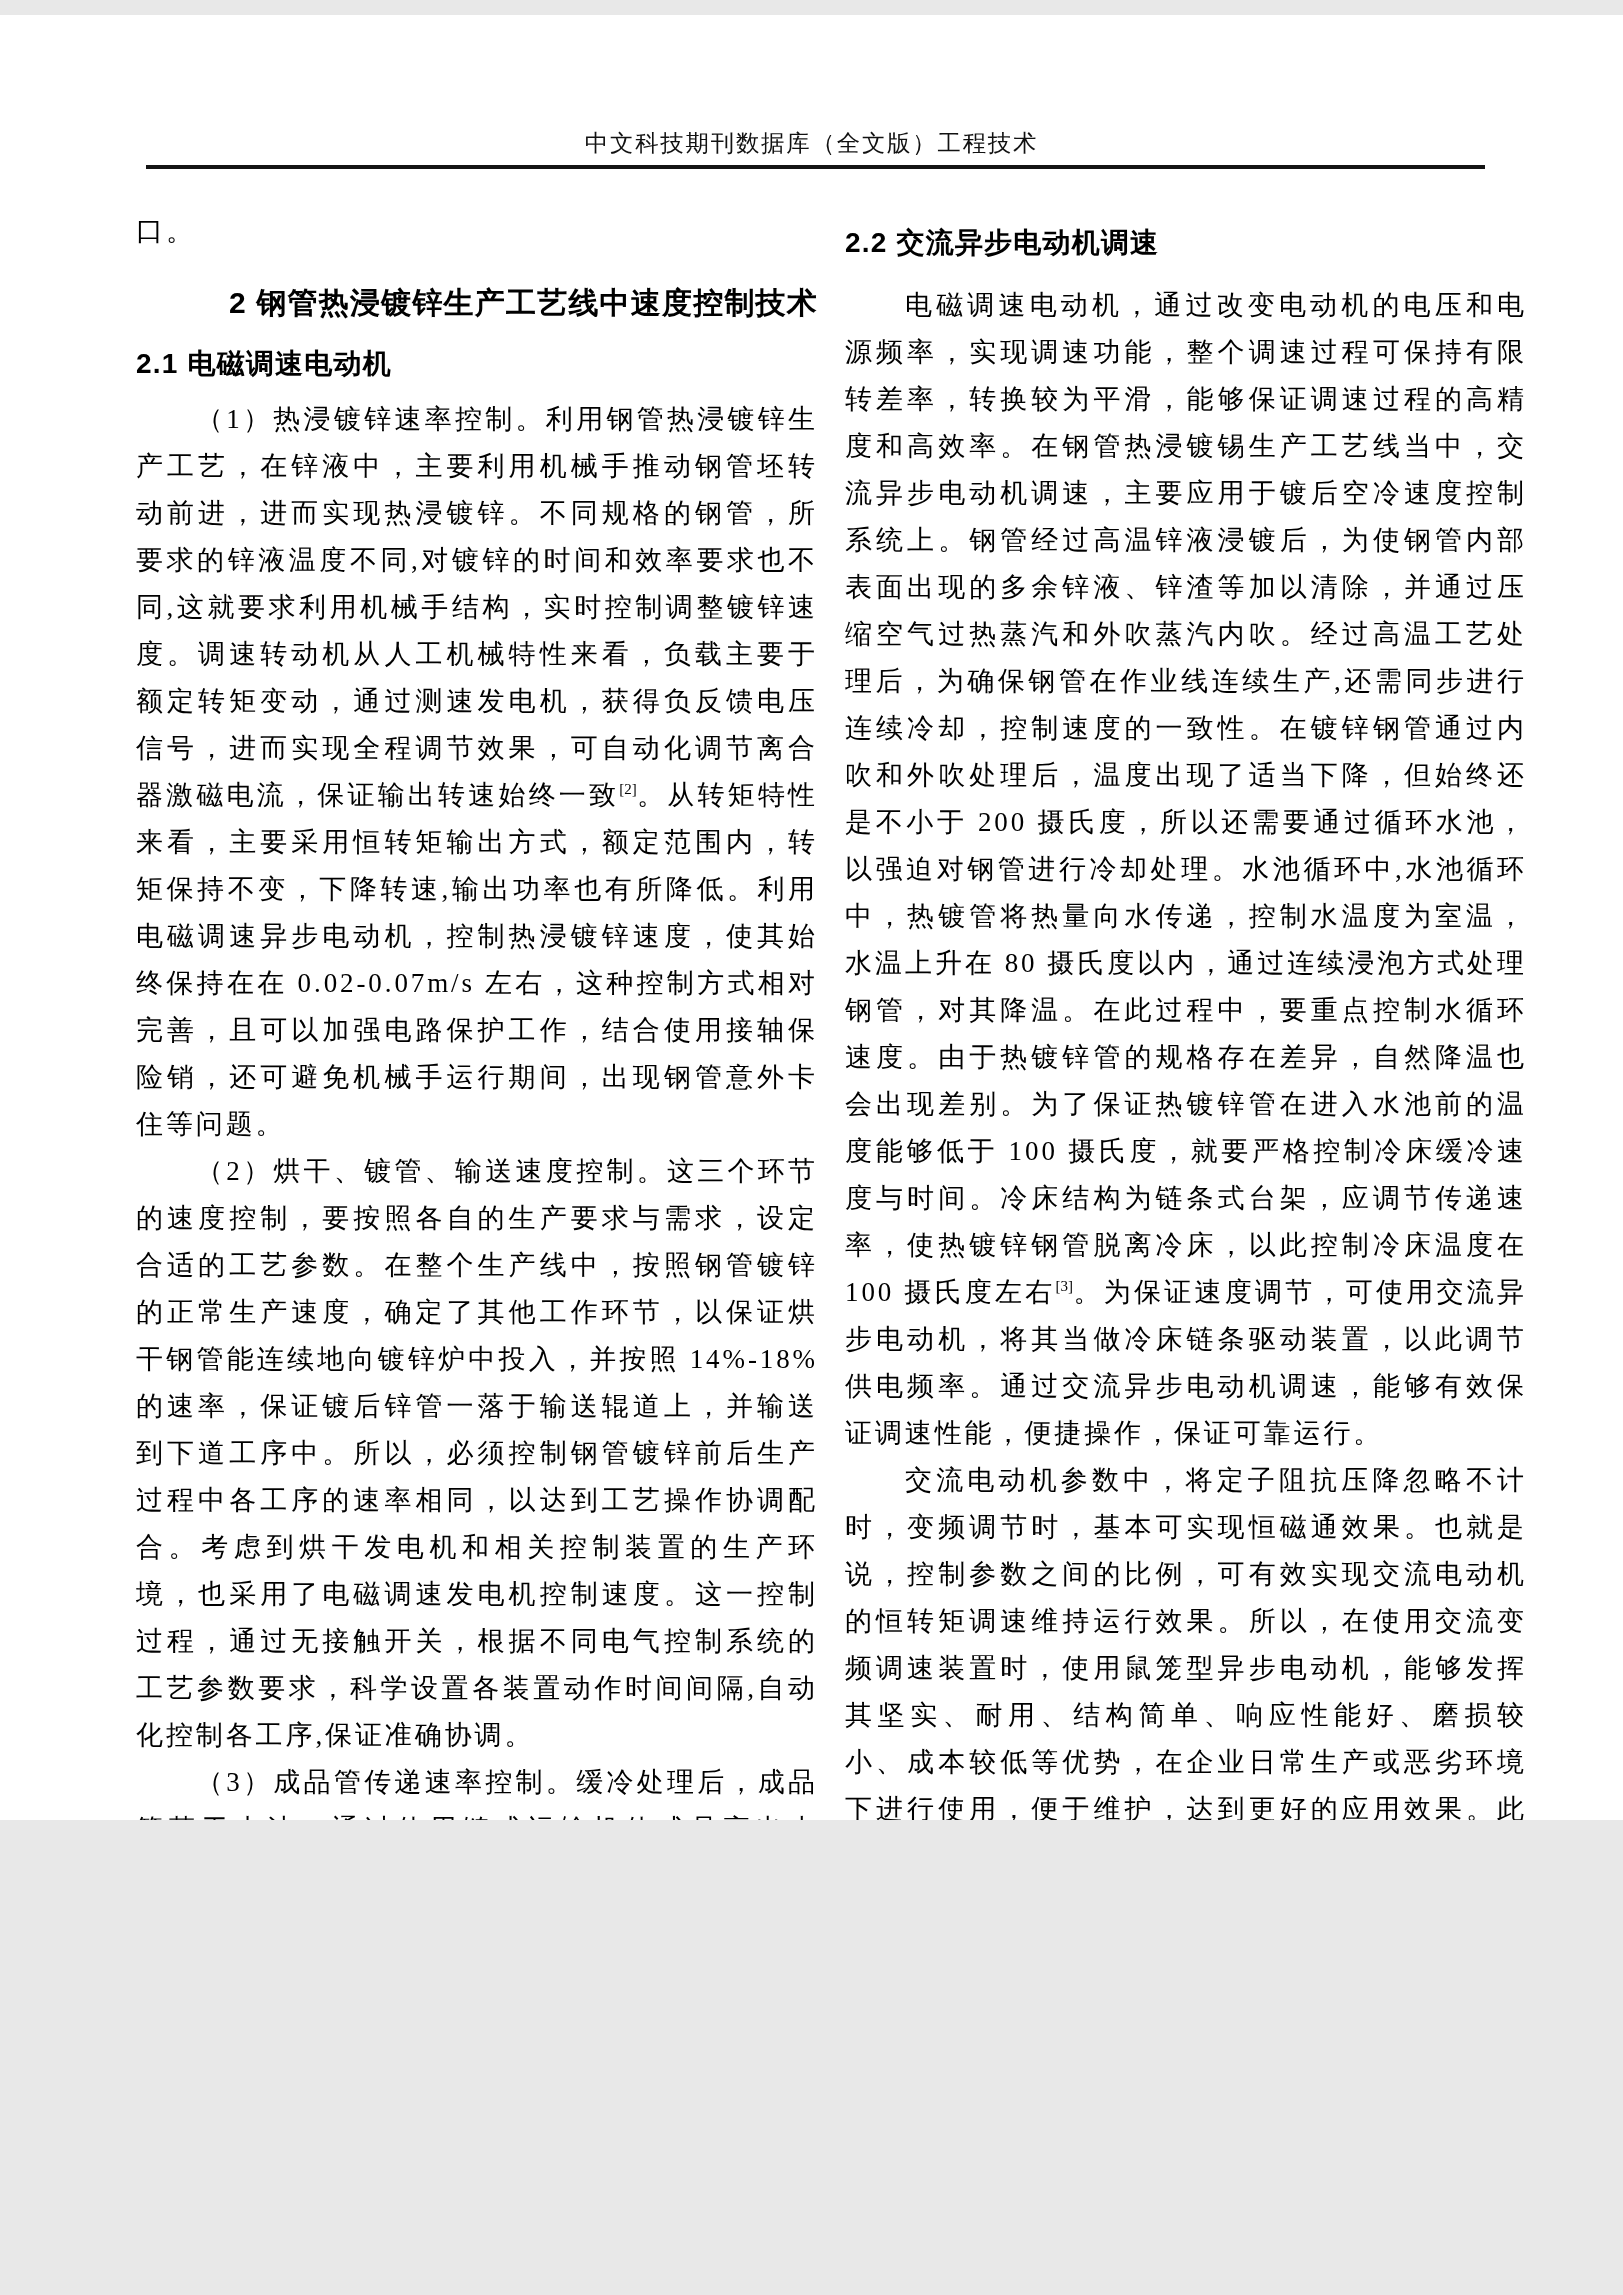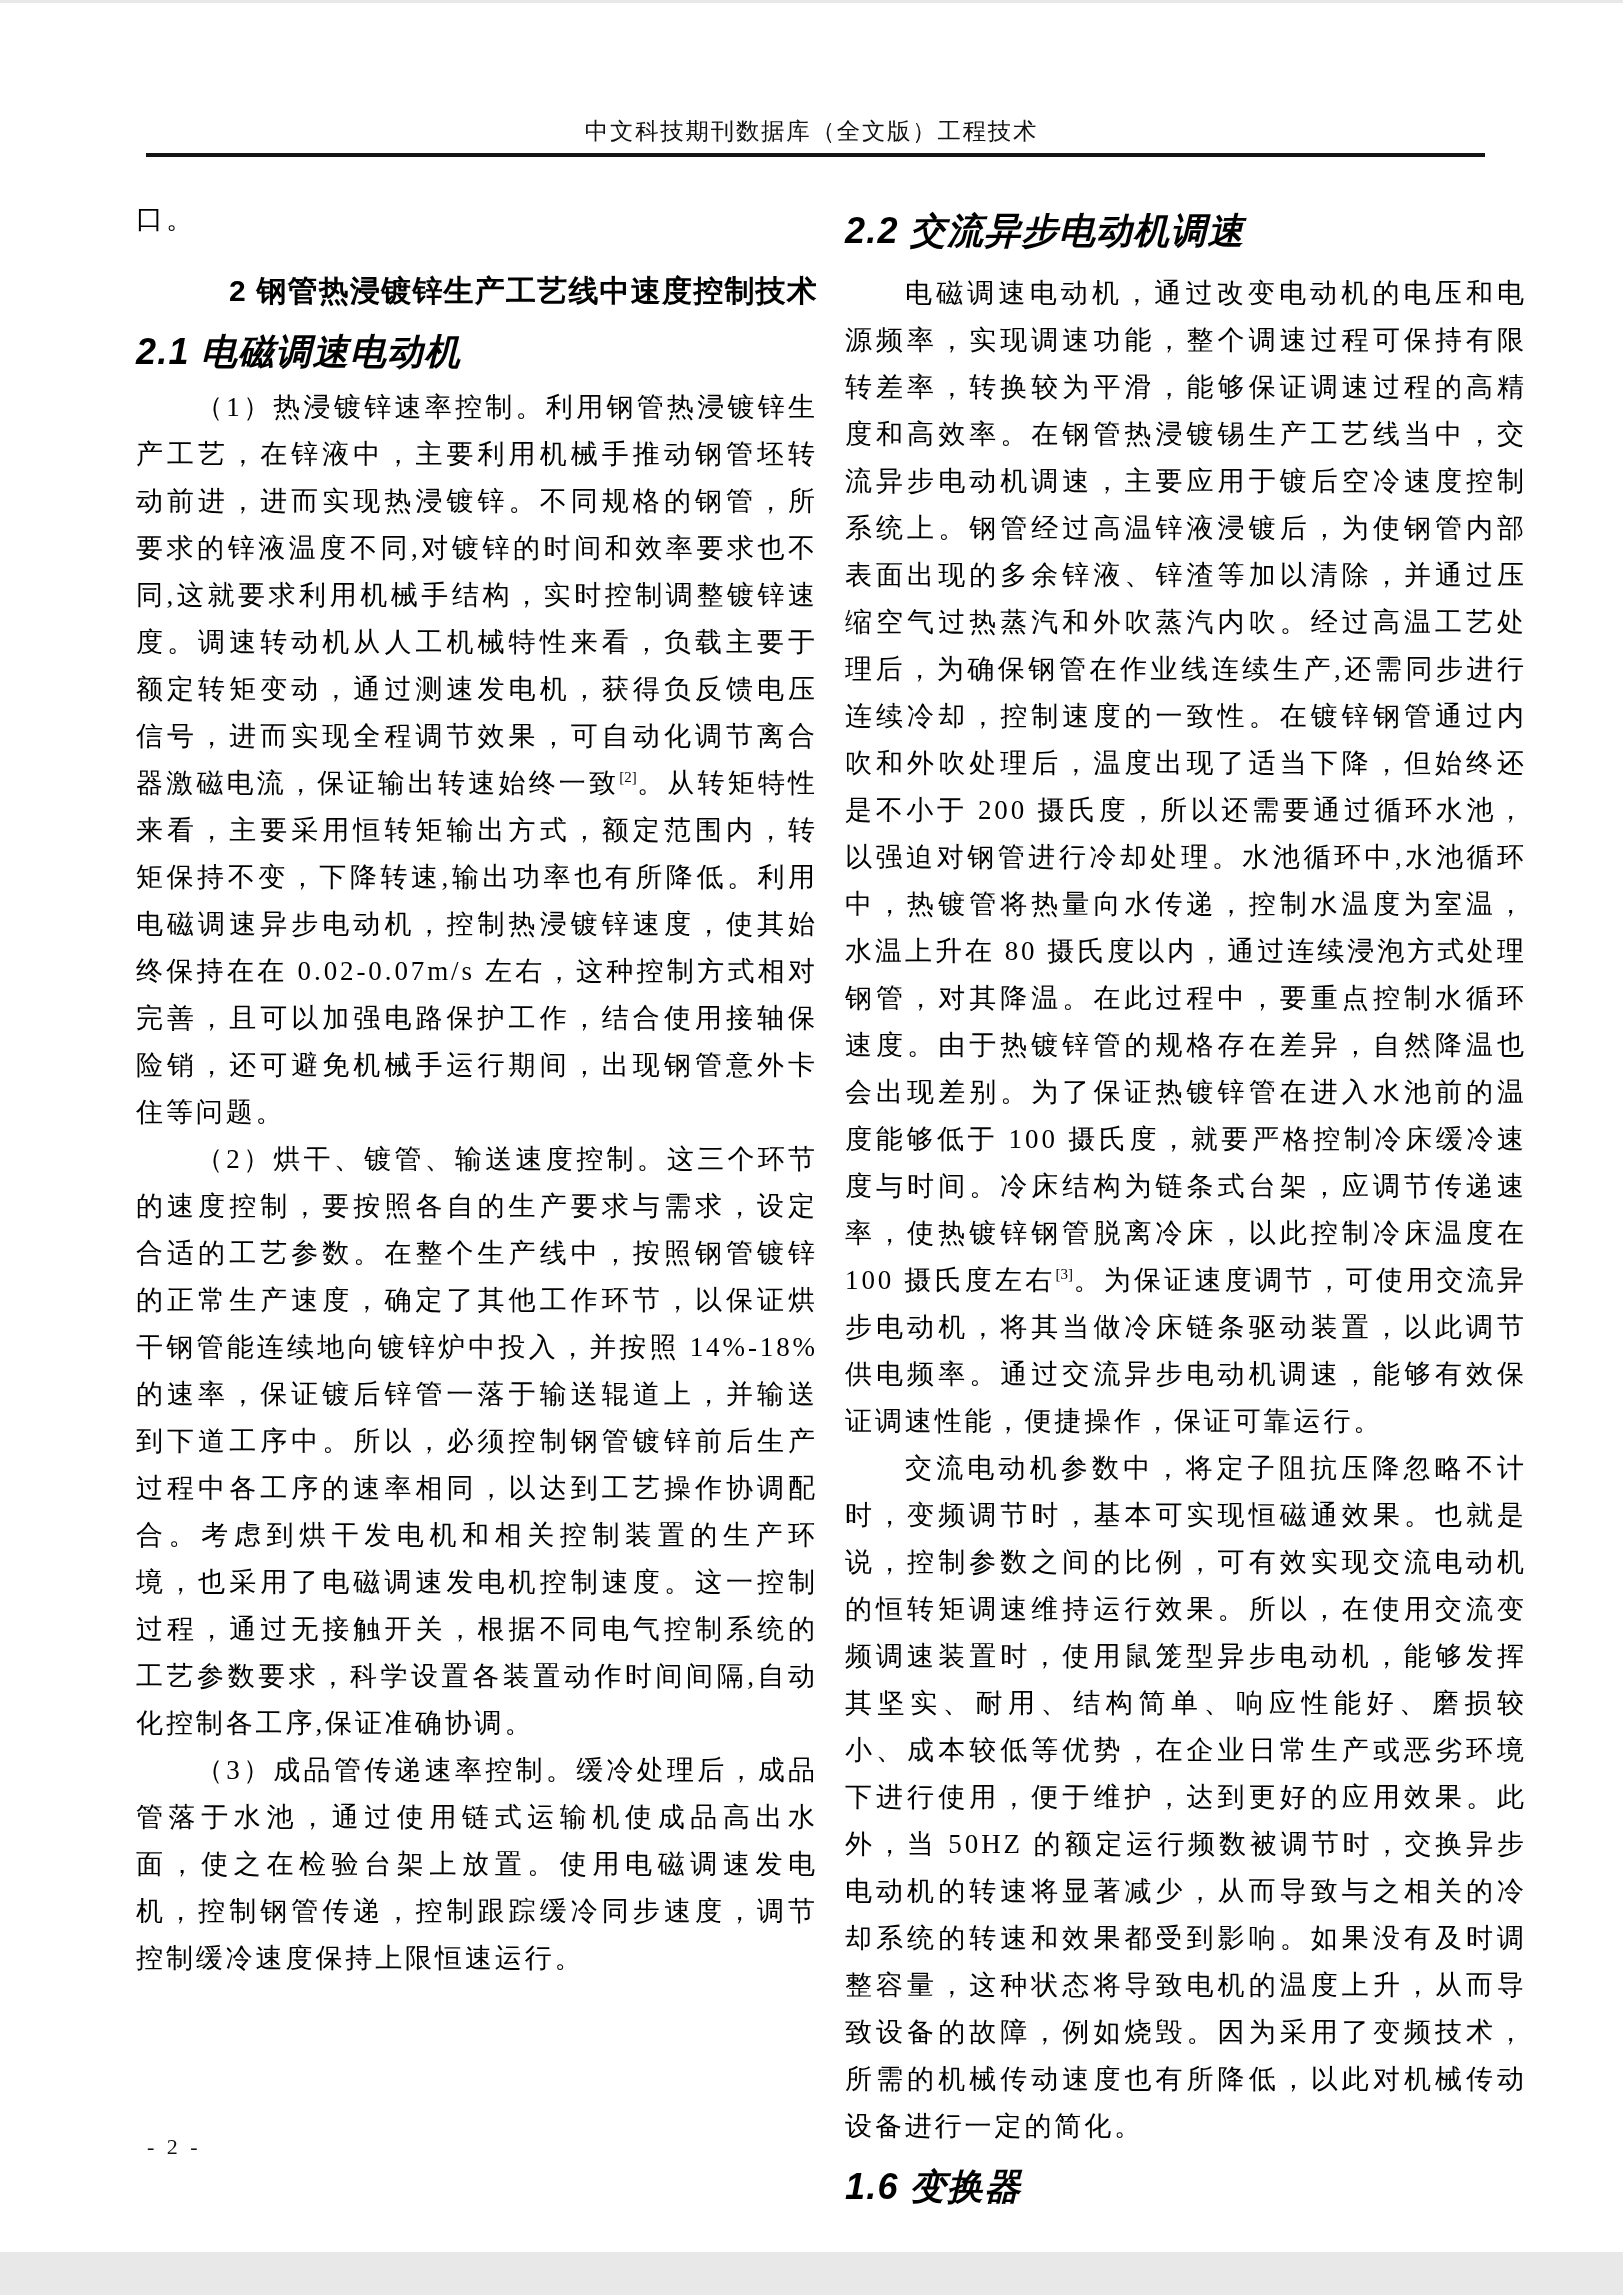--- a/index.html
+++ b/index.html
@@ -1,24 +1,24 @@
 <!DOCTYPE html>
 <html style="font-size:9.3px"><head>
 <meta charset="utf-8">
 <style>
   html, body { margin: 0; padding: 0; background: #e8e8e8; }
   .page {
     position: relative;
     width: 1623px;
-    height: 2249px;
+    height: 1805px;
     background: #ffffff;
     font-family: "Liberation Serif", "DejaVu Serif", serif;
     color: #000;
     overflow: hidden;
-    margin: 3px auto;
+    margin: 15px auto;
   }
   .journal-header {
     position: absolute;
     top: 112px;
     left: 0;
     width: 100%;
     text-align: center;
     font-size: 23.4px;
     letter-spacing: 1.8px;
     color: #111;
@@ -61,25 +61,24 @@
     font-weight: bold;
     font-size: 30px;
     line-height: 36px;
     letter-spacing: 1.2px;
     margin: 30px 0 0 0;
     text-align: right;
   }
   h2.subsection {
     font-family: "Liberation Sans", "DejaVu Sans", sans-serif;
     font-weight: bold;
-    font-size: 36px;
+    font-size: 28px;
     line-height: 34px;
     letter-spacing: 1.2px;
     margin: 26px 0 15px 0;
-    font-style: italic;
   }
   .col-right h2.first { margin-top: 17.5px; margin-bottom: 22px; }
   .col-right h2.next { margin-top: 20px; }
   .page-footer {
     position: absolute;
     top: 2131px;
     left: 147px;
     font-size: 22px;
     letter-spacing: 3.5px;
     color: #111;

